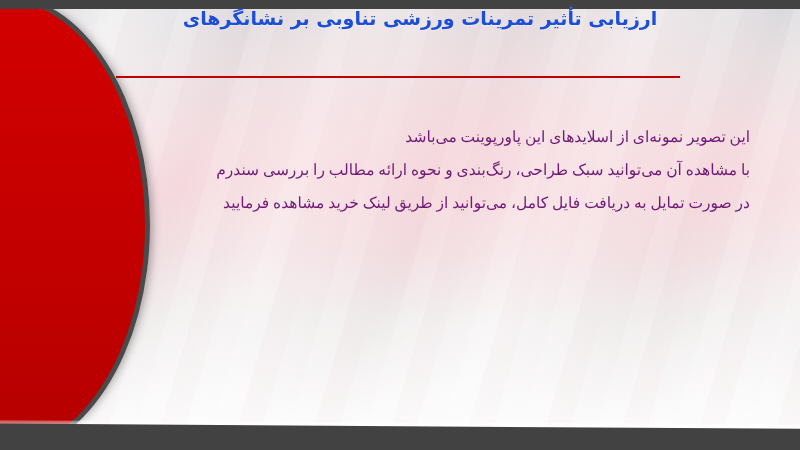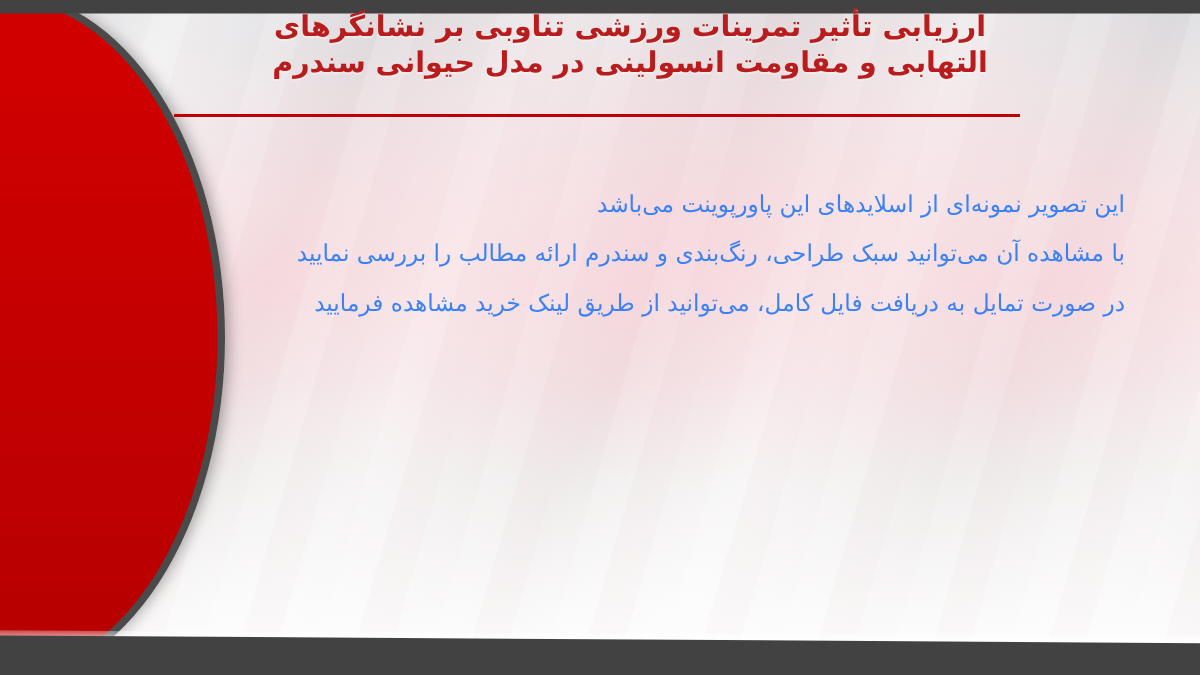--- a/index.html
+++ b/index.html
@@ -135,21 +135,21 @@
   }
 
   .title-block {
     position: absolute;
     top: 6px;
     right: 120px;
     left: 160px;
     text-align: center;
   }
   .title-line {
-    color: #b91c1c;
+    color: #1d4ed8;
     font-weight: bold;
     font-size: 19px;
     line-height: 24px;
     letter-spacing: 0px;
     text-shadow: 0 1px 0 rgba(255,255,255,0.35);
   }
 
   .title-rule {
     position: absolute;
     top: 76px;
@@ -161,25 +161,26 @@
   }
 
   .body-block {
     position: absolute;
     top: 120px;
     right: 50px;
     left: 130px;
     text-align: right;
   }
   .body-line {
-    color: #3b82f6;
+    color: #701a75;
     font-size: 15.5px;
     line-height: 33px;
     font-weight: normal;
     white-space: nowrap;
+    font-family: Liberation Serif, serif;
   }
 </style>
 </head>
 <body>
 
 <div class="slide">
 
   <div class="bg-base"></div>
   <div class="bg-streaks"></div>
   <div class="bg-vignette"></div>
@@ -189,28 +190,27 @@
   <div class="crescent-wrap">
     <div class="crescent-outline"></div>
     <div class="crescent-fill"></div>
     <div class="crescent-shadow"></div>
   </div>
 
   <div class="content">
 
     <div class="title-block">
       <div class="title-line">ارزیابی تأثیر تمرینات ورزشی تناوبی بر نشانگرهای</div>
-      <div class="title-line">التهابی و مقاومت انسولینی در مدل حیوانی سندرم</div>
     </div>
 
     <div class="title-rule"></div>
 
     <div class="body-block">
       <div class="body-line">این تصویر نمونه‌ای از اسلایدهای این پاورپوینت می‌باشد</div>
-      <div class="body-line">با مشاهده آن می‌توانید سبک طراحی، رنگ‌بندی و سندرم ارائه مطالب را بررسی نمایید</div>
+      <div class="body-line">با مشاهده آن می‌توانید سبک طراحی، رنگ‌بندی و نحوه ارائه مطالب را بررسی سندرم</div>
       <div class="body-line">در صورت تمایل به دریافت فایل کامل، می‌توانید از طریق لینک خرید مشاهده فرمایید</div>
     </div>
 
   </div>
 
   <div class="bottom-highlight"></div>
   <div class="bottom-band"></div>
 
 </div>
 

